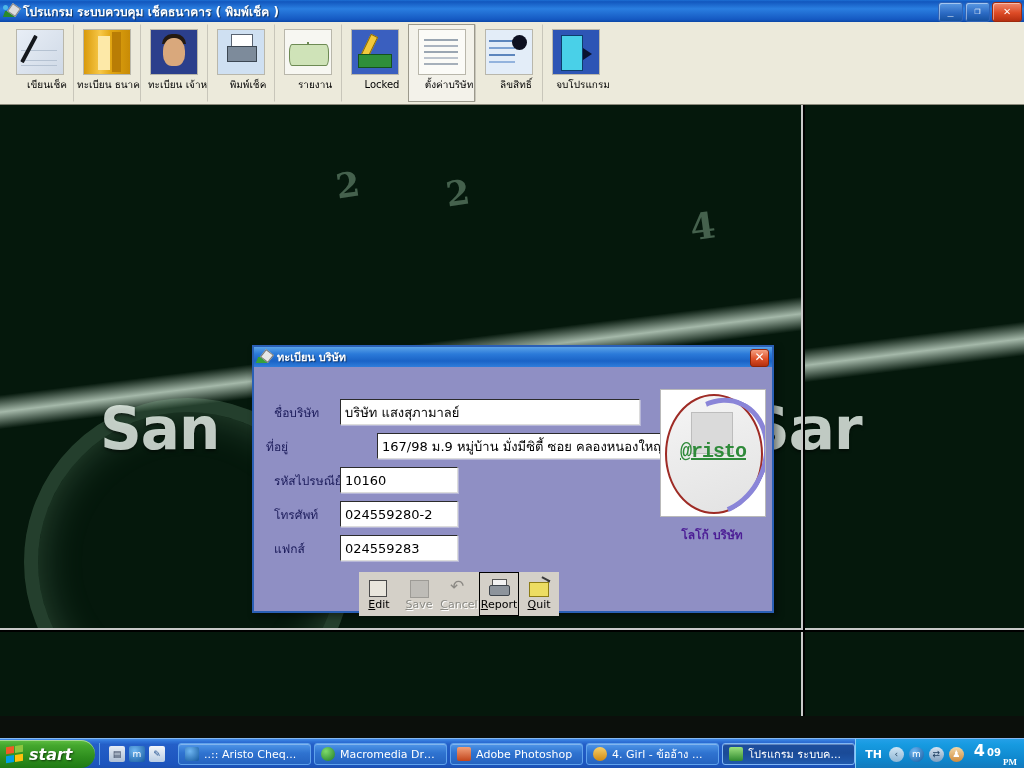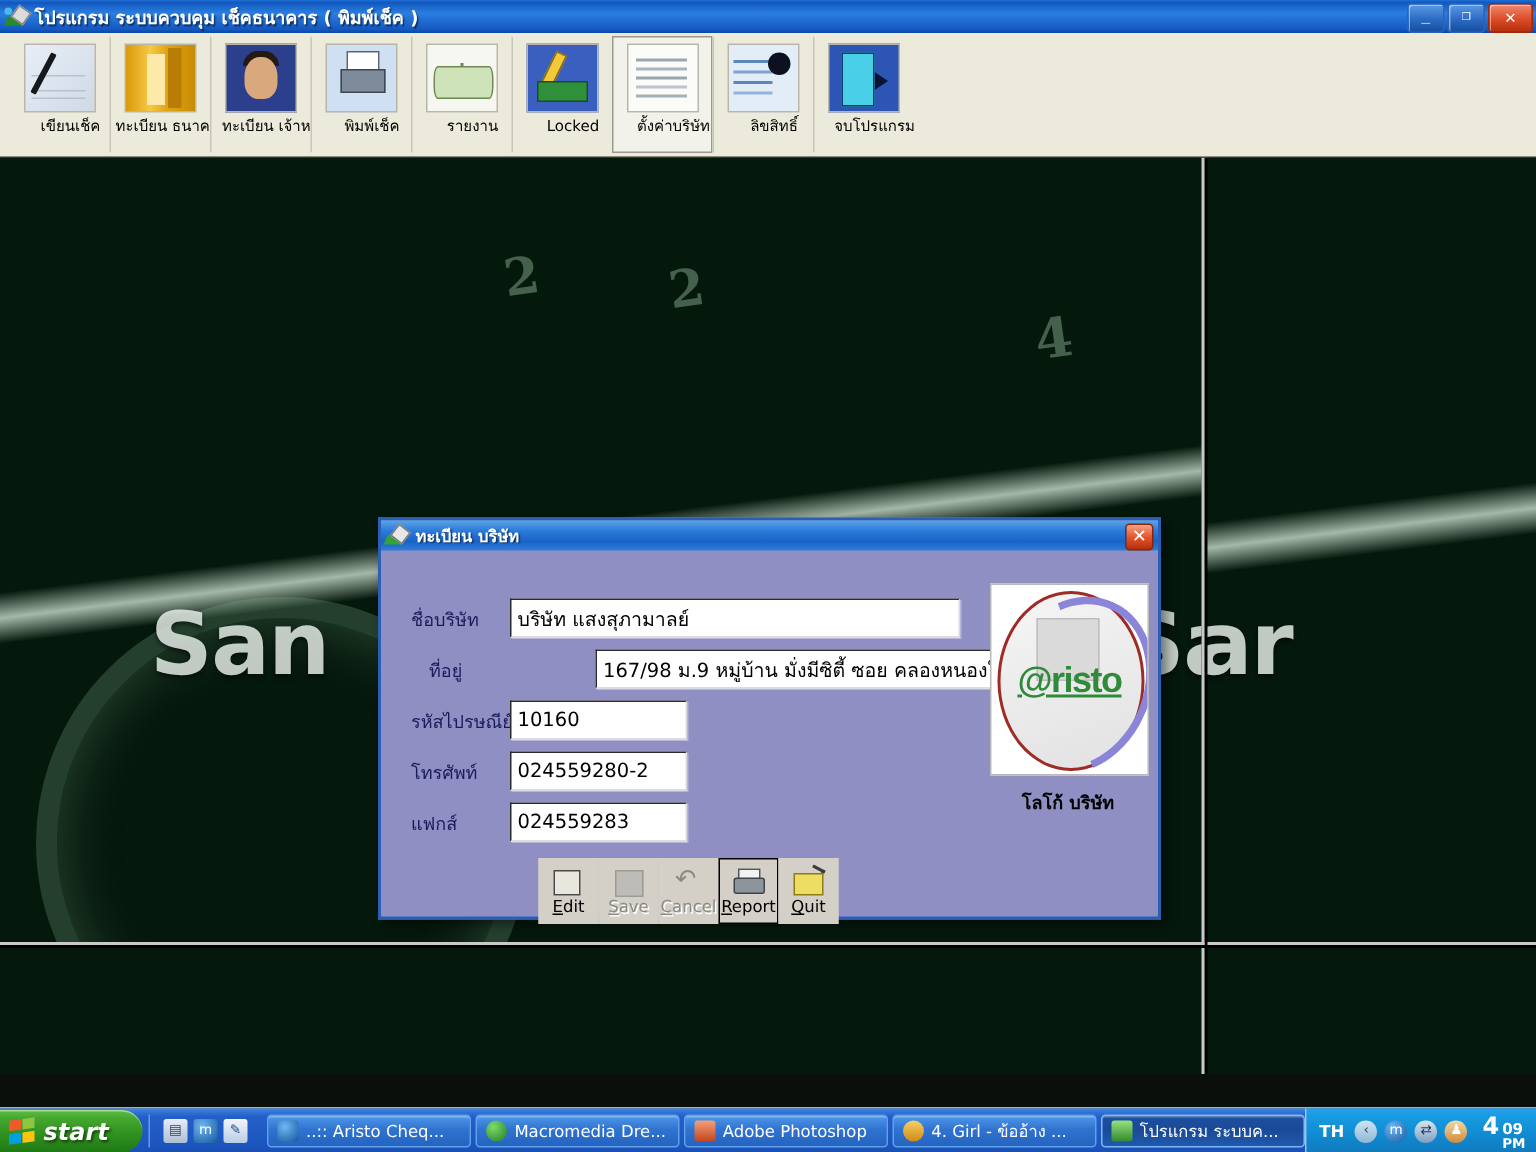--- a/index.html
+++ b/index.html
@@ -158,26 +158,26 @@
     background:linear-gradient(160deg,#f6f6f6 0%,#ededed 40%,#e2e2e2 100%);
   }
   .logo-arc{
     position:absolute;left:6px;top:6px;width:90px;height:112px;border-radius:50%;
     border:5px solid transparent;border-top-color:#8a85d8;border-right-color:#8a85d8;
     transform:rotate(25deg);
   }
   .logo-mon{position:absolute;left:30px;top:22px;width:40px;height:40px;background:#dadada;border:1px solid #bdbdbd;}
   .logo-text{
     position:absolute;left:6px;top:50px;width:92px;text-align:center;
-    font-family:Liberation Sans, sans-serif;font-size:24px;font-weight:bold;
+    font-family:Liberation Mono, monospace;font-size:20px;font-weight:bold;
     color:#2f8a3a;text-decoration:underline;letter-spacing:-1px;
   }
   .logo-caption{
     position:absolute;left:396px;top:158px;width:124px;text-align:center;
-    color:#000000;font-size:12px;font-weight:bold;
+    color:#4c1d95;font-size:12px;font-weight:bold;
   }
 
   .btnbar{position:absolute;left:105px;top:205px;display:flex;}
   .dbtn{
     width:40px;height:44px;box-sizing:border-box;background:#d4d0c8;
     border:1px solid #d4d0c8;display:flex;flex-direction:column;
     align-items:center;justify-content:center;cursor:pointer;
   }
   .dbtn.focused{border:1px solid #000;}
   .dbtn .gico{width:22px;height:20px;position:relative;margin-bottom:1px;}
@@ -355,21 +355,21 @@
         <div class="dlg-close">✕</div>
       </div>
 
       <div class="dlg-body">
 
         <div class="frow" style="left:20px;top:32px;">
           <span class="flabel">ชื่อบริษัท</span>
           <input class="finput wide" type="text" value="บริษัท แสงสุภามาลย์" style="">
         </div>
 
-        <div class="frow" style="left:32px;top:66px;gap:45px;">
+        <div class="frow" style="left:12px;top:66px;gap:45px;">
           <span class="flabel">ที่อยู่</span>
           <input class="finput wide" type="text" value="167/98 ม.9 หมู่บ้าน มั่งมีซิตี้ ซอย คลองหนองใหญ่ ถนนภาญจนา" style="">
         </div>
 
         <div class="frow" style="left:20px;top:100px;">
           <span class="flabel">รหัสไปรษณีย์</span>
           <input class="finput small" type="text" value="10160" style="">
         </div>
 
         <div class="frow" style="left:20px;top:134px;">
@@ -463,17 +463,17 @@
   <div class="tray">
     <span class="tray-lang">TH</span>
     <span class="tr t1">‹</span>
     <span class="tr t2">m</span>
     <span class="tr t3">⇄</span>
     <span class="tr t4">♟</span>
     <span class="clock">
       <span class="hm">4</span>
       <span class="stack">
         <span style="font-size:10px;line-height:10px;">09</span>
-        <span class="ap" style="margin-left:0;">PM</span>
+        <span class="ap" style="margin-left:16px;font-family:Liberation Serif, serif;">PM</span>
       </span>
     </span>
   </div>
 </div>
 
 </body></html>

